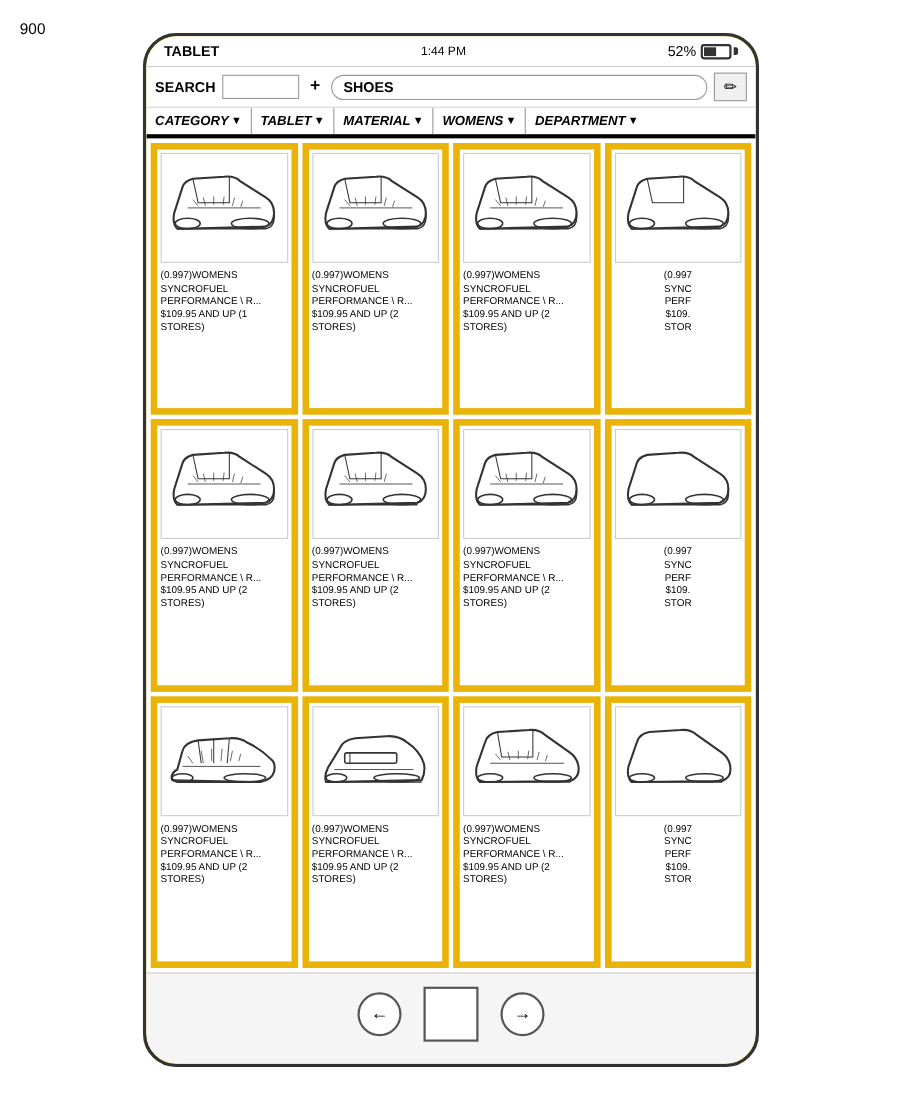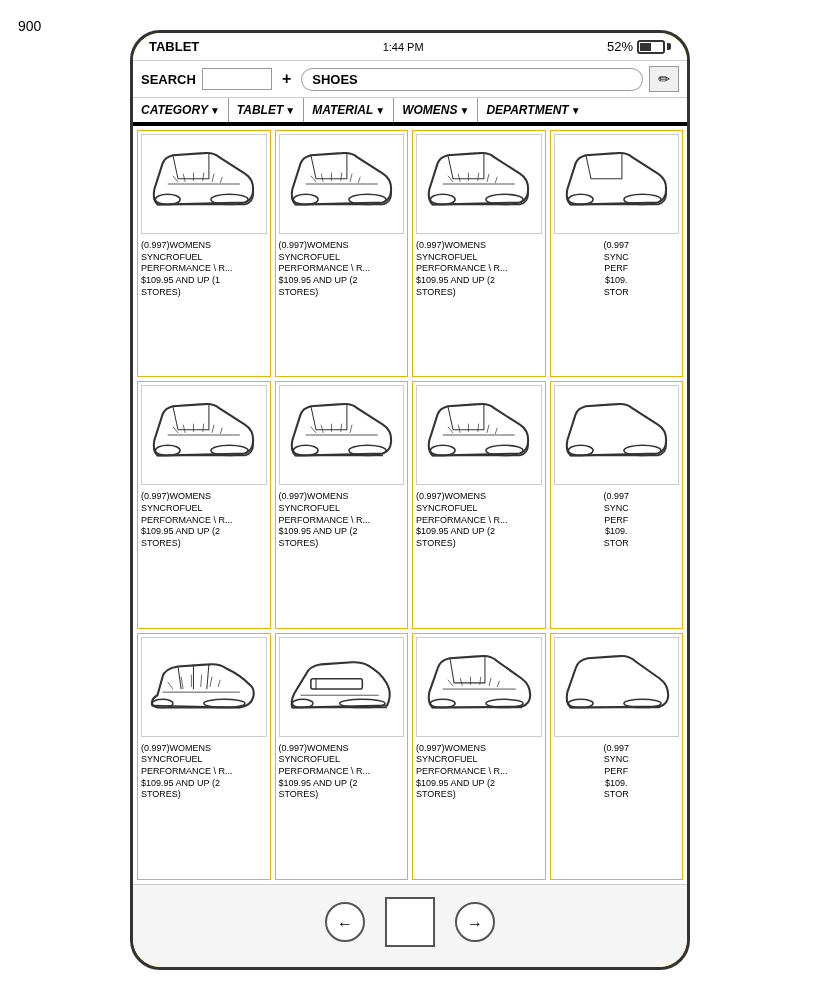--- a/index.html
+++ b/index.html
@@ -198,21 +198,21 @@
     .products-grid {
       display: grid;
       grid-template-columns: repeat(4, 1fr);
       gap: 4px;
       height: 100%;
     }
 
     .product-card {
       display: flex;
       flex-direction: column;
-      border: 1px solid #eab308;
+      border: 6px solid #eab308;
       background: #fff;
       overflow: hidden;
     }
 
     .product-image {
       border: 1px solid #ccc;
       margin: 3px;
       flex-shrink: 0;
       display: flex;
       align-items: center;

